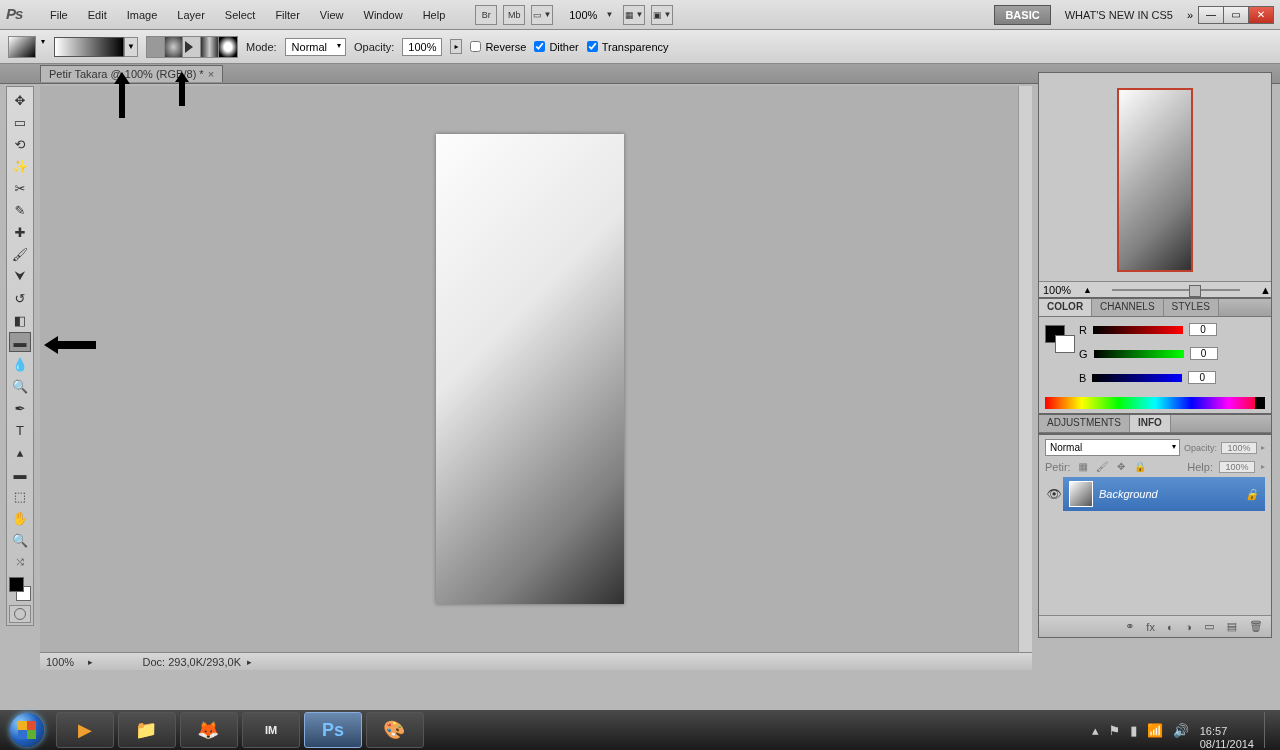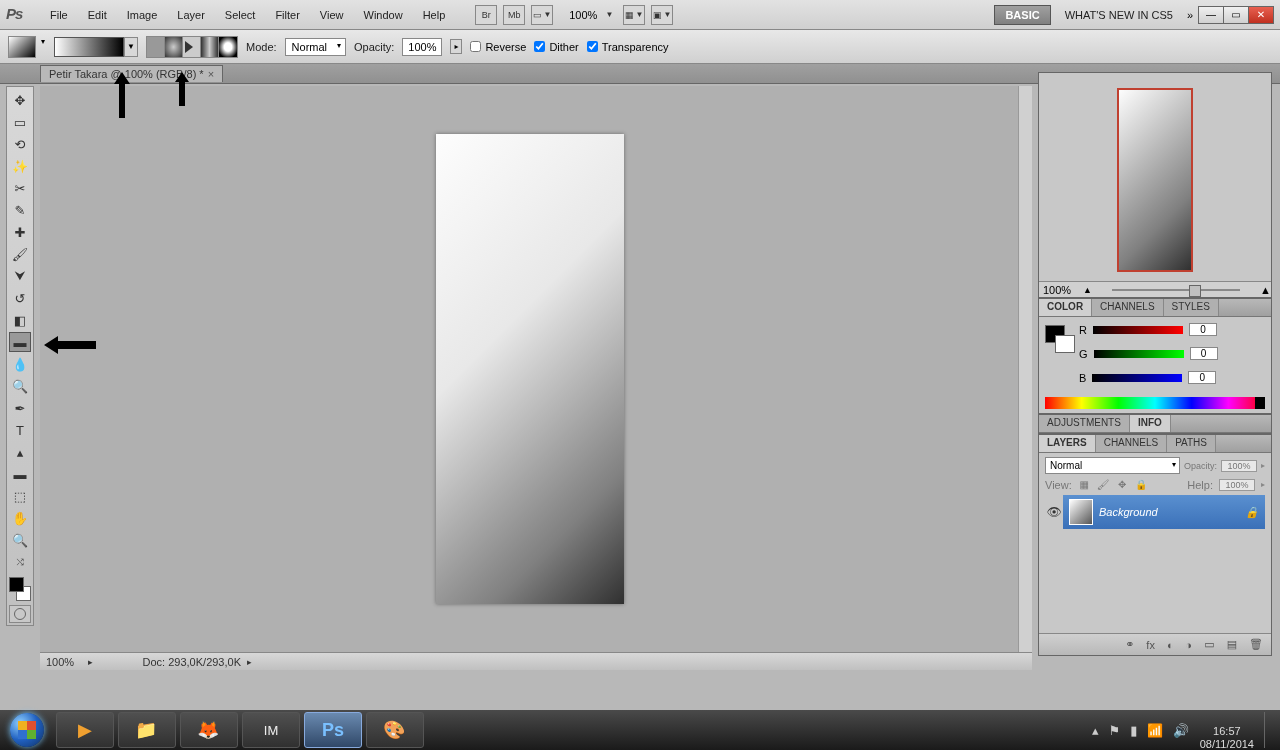--- a/index.html
+++ b/index.html
@@ -110,21 +110,21 @@
 
 
 .taskbar{ position:absolute; left:0; right:0; bottom:0; height:40px; background:linear-gradient(#4a4a4a,#1a1a1a); display:flex; align-items:center;}
 .start{ width:54px; height:40px; display:flex; align-items:center; justify-content:center;}
 .start-orb{ width:34px; height:34px; border-radius:50%; background:radial-gradient(circle at 30% 30%, #8fd0ff, #2060c0 50%, #103060); box-shadow:0 0 6px rgba(120,200,255,.9); position:relative;}
 .start-orb::before{content:"";position:absolute;left:8px;top:8px;width:18px;height:18px;background:
  conic-gradient(#e05030 0 25%, #60b030 0 50%, #3070d0 0 75%, #f0b020 0);}
 .tb-item{ width:58px; height:36px; margin:0 2px; border:1px solid #555; border-radius:3px; background:linear-gradient(#505050,#303030); display:flex; align-items:center; justify-content:center; font-size:18px;}
 .tb-item.active{ background:linear-gradient(#6a8ab0,#304868); border-color:#88aadd;}
 .tray{ margin-left:auto; display:flex; align-items:center; gap:10px; padding:0 8px; color:#ddd; font-size:11px;}
-.tray .clock{ text-align:center; line-height:13px;margin-top:15px;}
+.tray .clock{ text-align:left; line-height:13px;margin-top:15px;}
 .tray .ti{ font-size:13px; color:#ccc;}
 </style>
 </head>
 <body>
 
 <div class="menubar">
   <div class="ps-logo">Ps</div>
   <div class="menu-item">File</div>
   <div class="menu-item">Edit</div>
   <div class="menu-item">Image</div>
@@ -305,34 +305,29 @@
   </div>
 
   <div class="panel">
     <div class="p-tabs">
       <div class="pt">ADJUSTMENTS</div>
       <div class="pt sel">INFO</div>
     </div>
   </div>
 
   <div class="panel">
-    <div class="p-tabs">
-      <div class="pt sel">LAYERS</div>
-      <div class="pt">CHANNELS</div>
-      <div class="pt">PATHS</div>
-    </div>
     <div class="layers-body">
       <div class="layers-opts">
         <div class="blend-sel">Normal</div>
         <span class="opac-lbl">Opacity:</span>
         <div class="opac-val">100%</div>
         <span style="font-size:8px;color:#888;">▸</span>
       </div>
       <div class="lock-row">
-        <span>View:</span>
+        <span>Petir:</span>
         <span class="li">▦</span>
         <span class="li">🖌</span>
         <span class="li">✥</span>
         <span class="li">🔒</span>
         <span style="margin-left:auto">Help:</span>
         <div class="opac-val">100%</div>
         <span style="font-size:8px;color:#888;">▸</span>
       </div>
       <div style="display:flex;align-items:center;">
         <div class="eye-col">
@@ -358,21 +353,21 @@
   </div>
 </div>
 
 <div class="taskbar">
   <div class="start">
       <div class="start-orb"></div>
     </div>
   <div class="tb-item" style="color:#f0a030;">▶</div>
   <div class="tb-item" style="color:#f0d060;">📁</div>
   <div class="tb-item" style="color:#f07020;">🦊</div>
-  <div class="tb-item" style="color:#eee;font-size:13px;font-weight:normal;">IM<br></div>
+  <div class="tb-item" style="color:#eee;font-size:11px;font-weight:bold;">IM<br></div>
   <div class="tb-item active" style="color:#7ac0ff;font-weight:bold;">Ps</div>
   <div class="tb-item" style="color:#f0c0a0;">🎨</div>
   <div class="tray">
     <span class="ti">▴</span>
     <span class="ti">⚑</span>
     <span class="ti">▮</span>
     <span class="ti">📶</span>
     <span class="ti">🔊</span>
     <div class="clock">
       <div>16:57</div>

